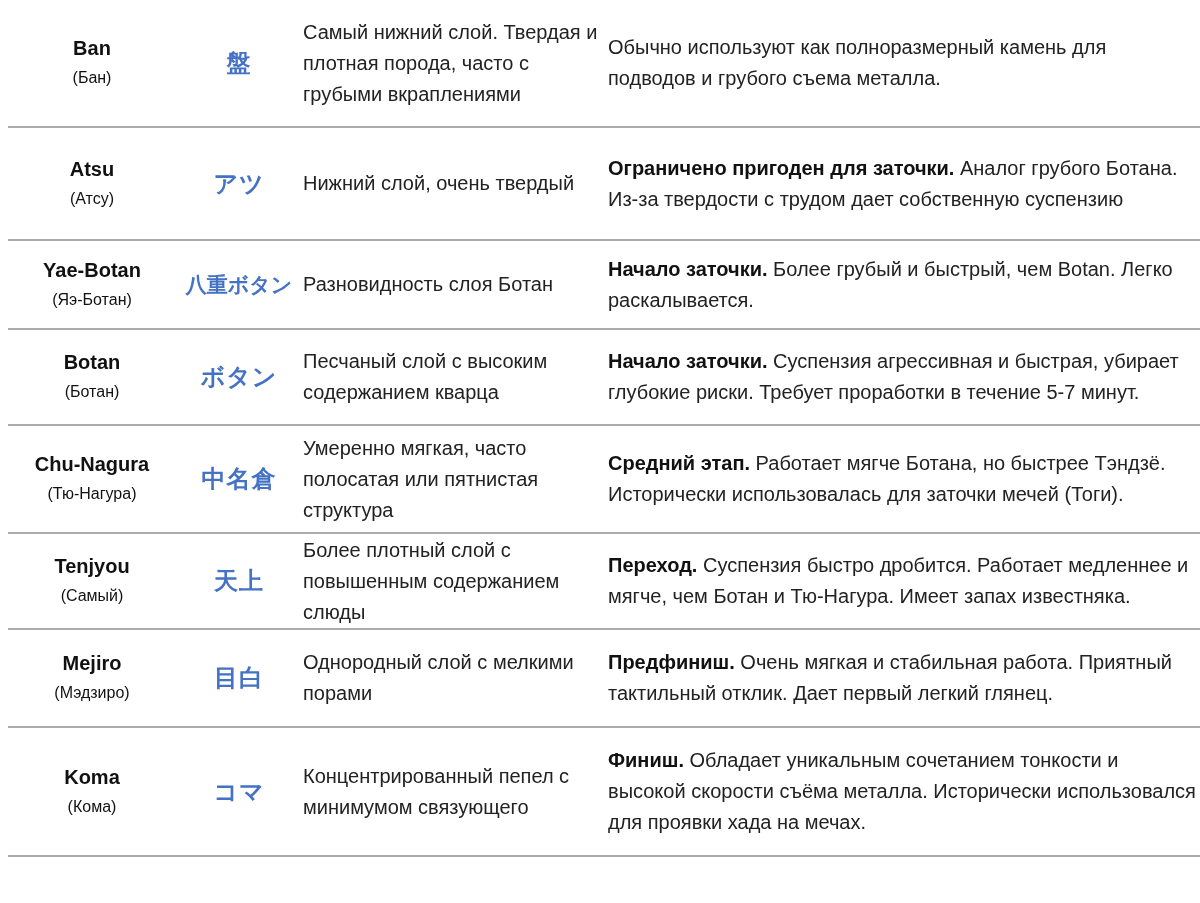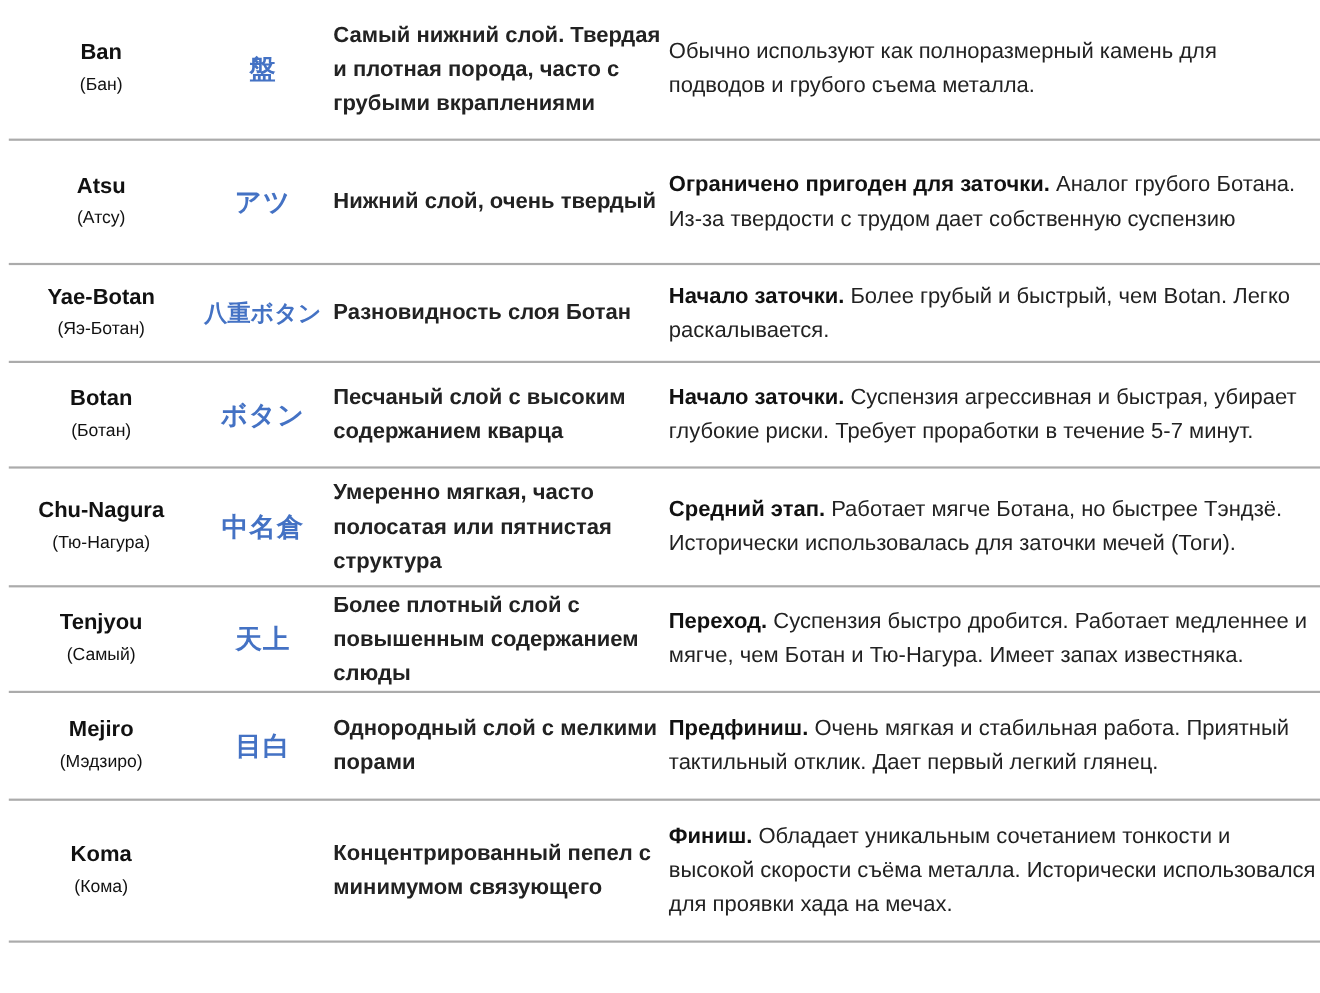--- a/index.html
+++ b/index.html
@@ -5,21 +5,21 @@
   html, body { margin: 0; padding: 0; background: #ffffff; }
   body { width: 1200px; height: 903px; overflow: hidden; position: relative;
          font-family: "Liberation Sans", "DejaVu Sans", sans-serif; color: #1a1a1a; }
   .table { position: absolute; left: 8px; top: 0; width: 1192px; }
   .hdr { position: relative; height: 49px; border-bottom: 2px solid #3c3c3c; }
   .hdr div { position: absolute; top: 11px; font-weight: bold; font-size: 20px; color: #44546a; white-space: nowrap; }
   .row { position: relative; border-bottom: 2px solid #ababab; box-sizing: border-box; }
   .cell { position: absolute; top: 0; bottom: 0; display: flex; flex-direction: column; justify-content: center; }
   .c-layer { left: 0; width: 168px; align-items: center; text-align: center; }
   .c-seal { left: 168px; width: 126px; align-items: center; }
-  .c-geo { left: 295px; width: 300px; font-weight: bold; }
+  .c-geo { left: 295px; width: 300px; }
   .c-desc { left: 600px; width: 590px; }
   .name-en { font-weight: bold; font-size: 20px; line-height: 30px; color: #111; }
   .name-ru { font-size: 16px; line-height: 30px; color: #111; }
   .seal { color: #4472c4; font-size: 24px; font-weight: bold; white-space: nowrap; letter-spacing: 1px; }
   .seal.small { font-size: 21px; letter-spacing: 0; }
   .txt { font-size: 20px; line-height: 31px; color: #222; }
   .txt b { color: #111; }
 </style>
 </head>
 <body>
@@ -136,20 +136,23 @@
     <div class="cell c-desc">
         <span class="txt"><b>Предфиниш.</b><span> Очень мягкая и стабильная работа. Приятный тактильный отклик. Дает первый легкий глянец.</span></span>
       </div>
   </div>
 
   <div class="row" style="height:129px">
     <div class="cell c-layer">
         <span class="name-en">Koma</span>
         <span class="name-ru">(Кома)</span>
       </div>
+    <div class="cell c-seal">
+        <span class="seal">コマ</span>
+      </div>
     <div class="cell c-geo">
         <span class="txt">Концентрированный пепел с минимумом связующего</span>
       </div>
     <div class="cell c-desc">
         <span class="txt"><b>Финиш.</b><span> Обладает уникальным сочетанием тонкости и высокой скорости съёма металла. Исторически использовался для проявки хада на мечах.</span></span>
       </div>
   </div>
 </div>
 
 </body></html>

